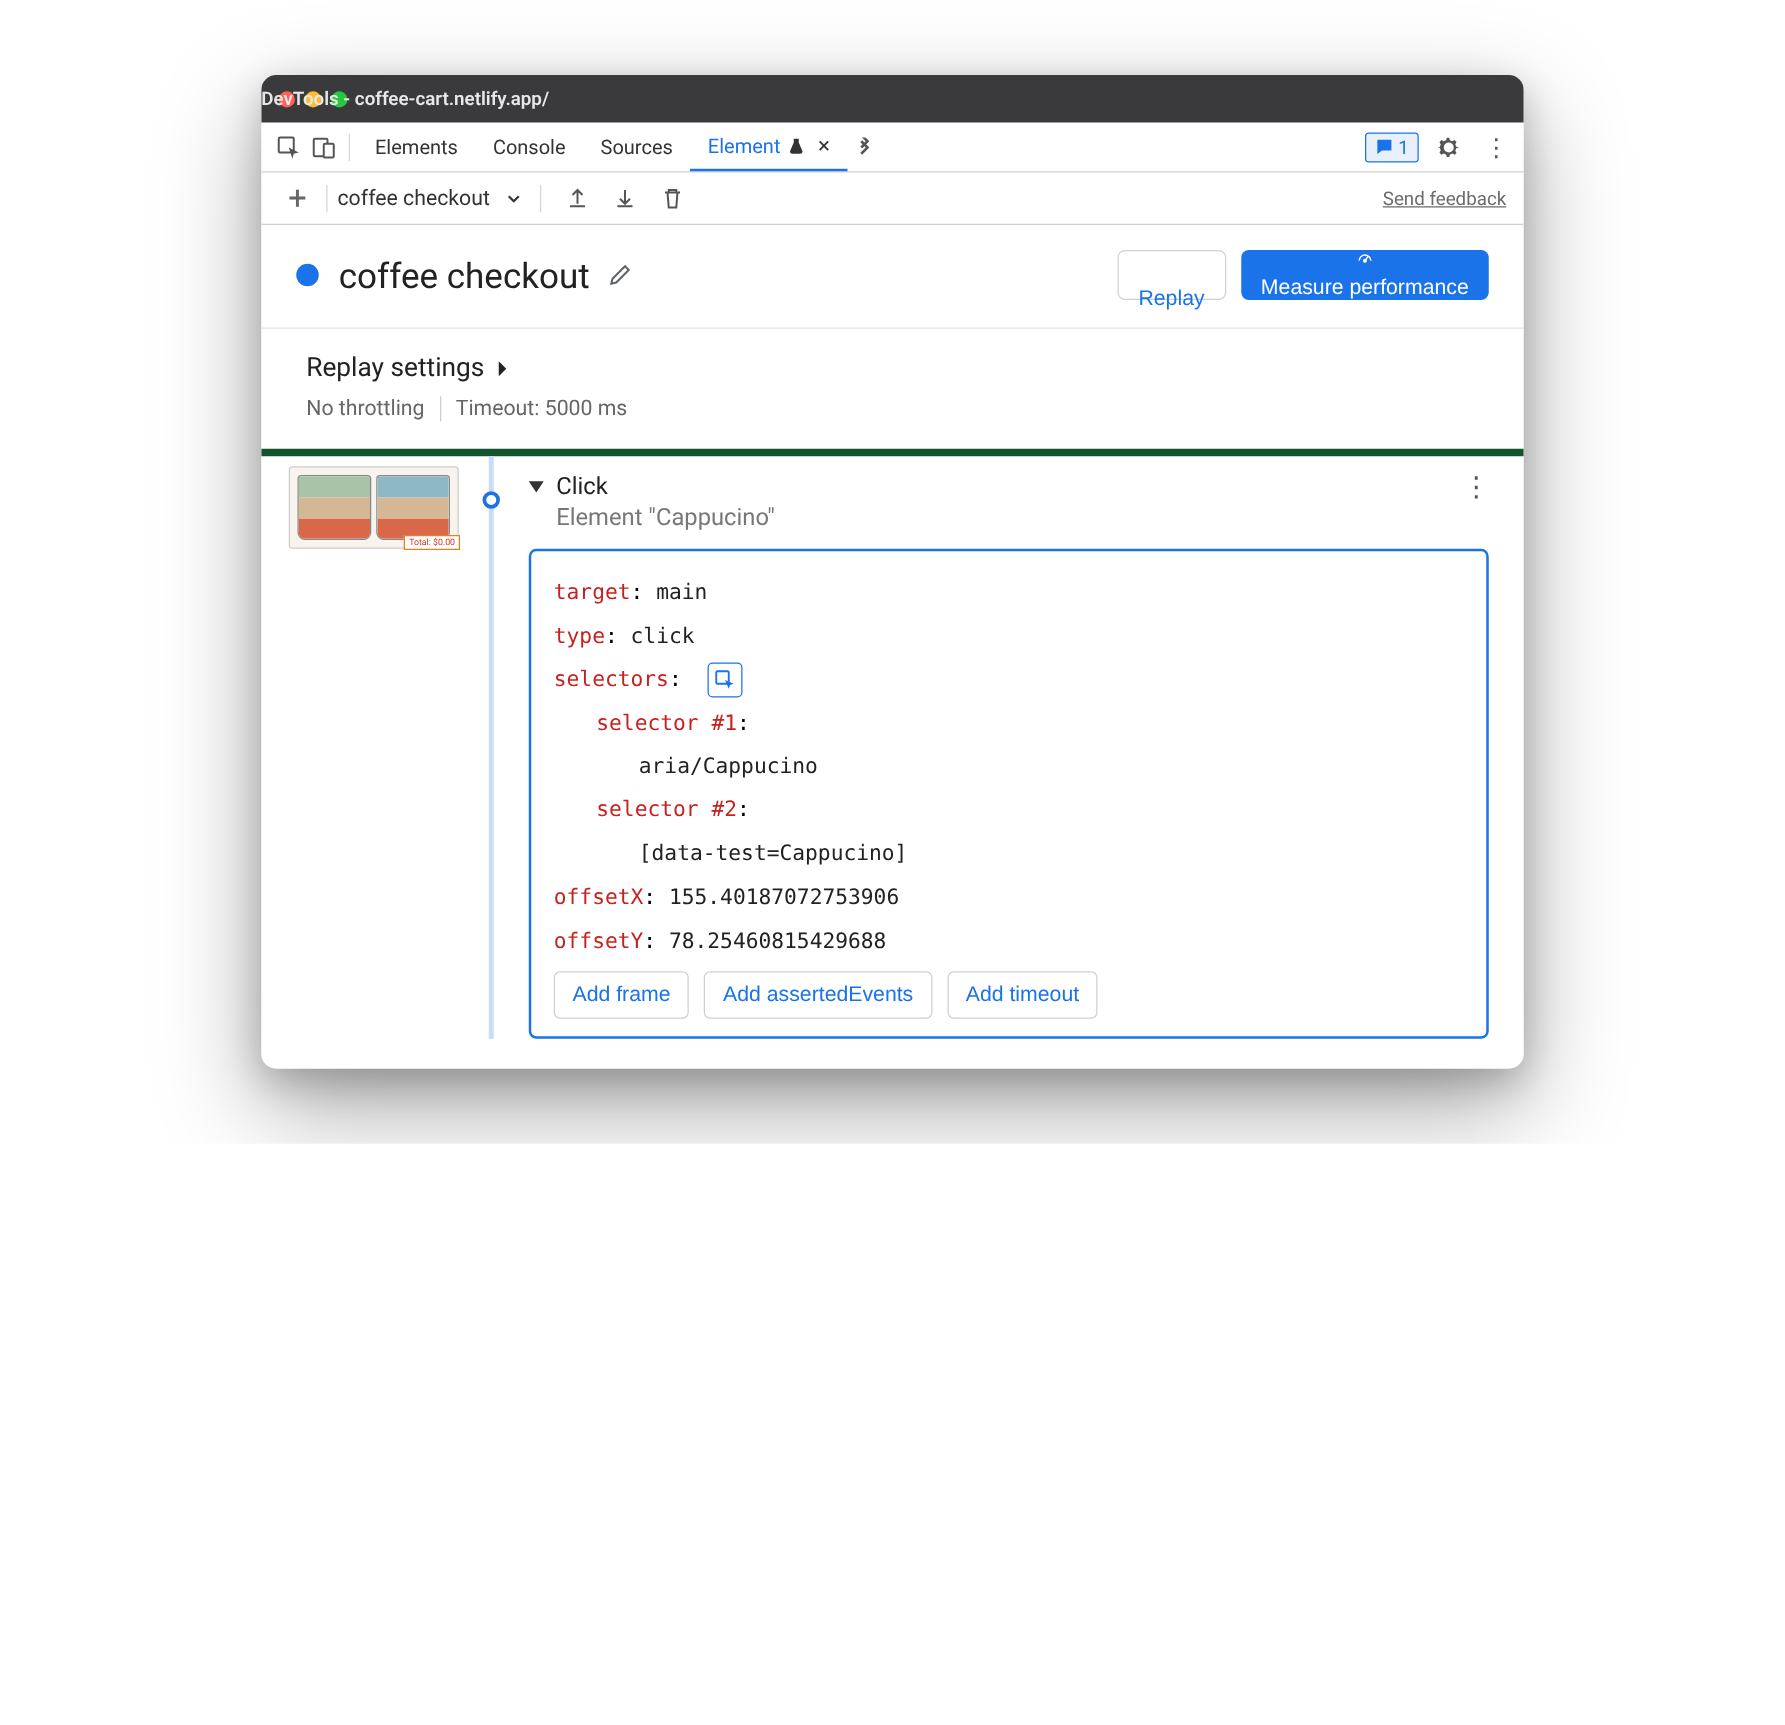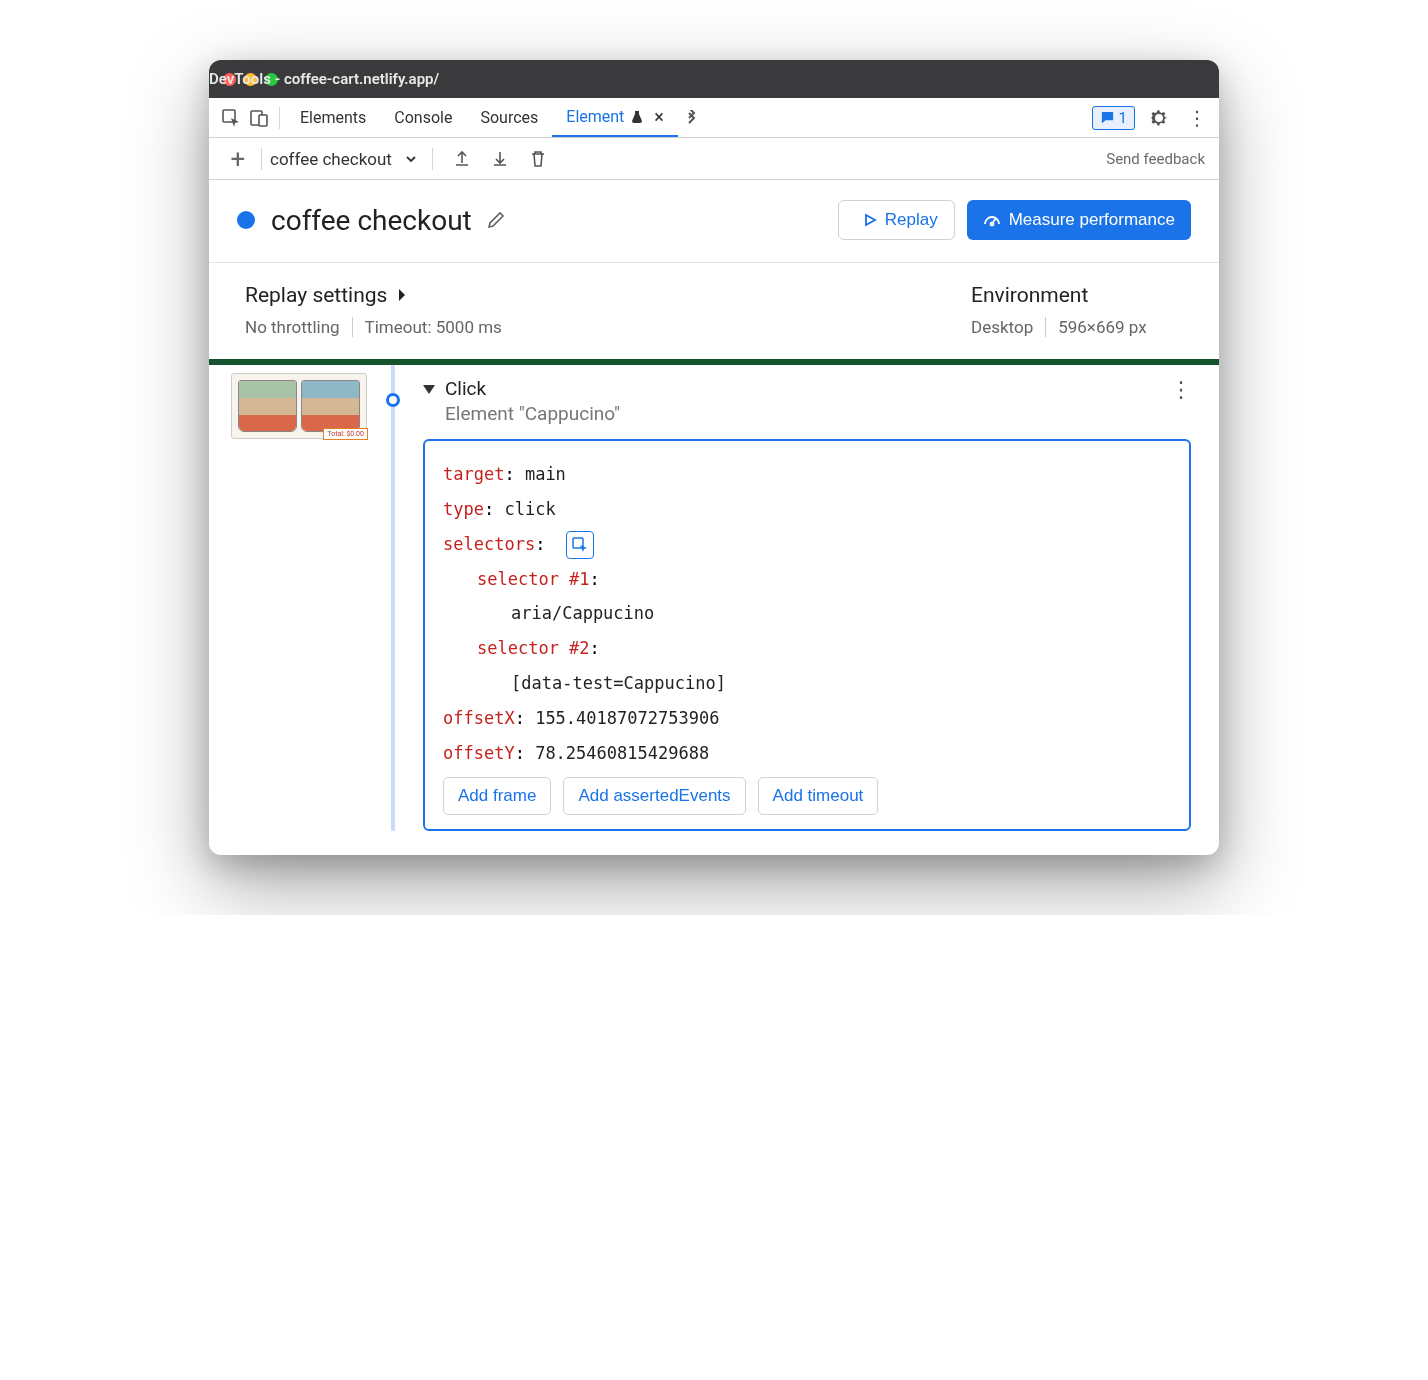--- a/index.html
+++ b/index.html
@@ -60,35 +60,35 @@
 .toolbar {
   display: flex; align-items: center; height: 42px;
   border-bottom: 1px solid #d0d0d0; padding: 0 14px; gap: 8px;
   font-size: 16px; color: #333;
 }
 .toolbar .t-icon {
   width: 30px; height: 30px; display: flex; align-items: center; justify-content: center;
   color: #555; cursor: pointer;
 }
 .rec-select { display: flex; align-items: center; gap: 12px; font-size: 17px; }
-.send-feedback { margin-left: auto; color: #6b6b6b; font-size: 15px; cursor: pointer; }
+.send-feedback { margin-left: auto; color: #6b6b6b; text-decoration: underline; font-size: 15px; cursor: pointer; }
 
 .header-row {
   display: flex; align-items: center; padding: 20px 28px 22px;
   border-bottom: 1px solid #e3e3e3;
 }
 .rec-dot { width: 18px; height: 18px; border-radius: 50%; background: #1a73e8; margin-right: 16px; }
 .rec-title { font-size: 28px; font-weight: 400; color: #222; }
 .edit { margin-left: 14px; color: #5f6368; cursor: pointer; }
 .hdr-actions { margin-left: auto; display: flex; gap: 12px; }
 .btn {
   display: inline-flex; align-items: center; gap: 8px;
   height: 40px; padding: 0 16px; border-radius: 6px;
   font-size: 17px; font-weight: 500; cursor: pointer;
-  border: 1px solid #d0d0d0; background: #fff; color: #1a73e8;
+  border: 1px solid #d0d0d0; background: #fff; color: #1a73e8; flex-direction: column;
 }
 .btn.primary { background: #1a73e8; color: #fff; border: none; }
 .play-tri { width: 0; height: 0; border-left: 9px solid #1a73e8; border-top: 6px solid transparent; border-bottom: 6px solid transparent; display: inline-block; }
 
 .settings-row {
   display: flex; padding: 20px 28px 22px 36px;
   border-bottom: 6px solid #14532d;
 }
 .settings-col { flex: 1; }
 .settings-title { font-size: 21px; font-weight: 400; color: #222; display: flex; align-items: center; gap: 10px; margin-bottom: 10px; }
@@ -264,30 +264,20 @@
       <div class="settings-title">
         <span>Replay settings</span>
         <svg width="10" height="12" viewBox="0 0 10 12" fill="#222">
             <path d="M2 0l6 6-6 6z"></path>
           </svg>
       </div>
       <div class="settings-details">
         <span>No throttling</span>
         <div class="vline"></div>
         <span>Timeout: 5000 ms</span>
-      </div>
-    </div>
-    <div class="settings-col" style="flex:0 0 auto; min-width:220px;">
-      <div class="settings-title" style="gap:0;">
-        <span>Environment</span>
-      </div>
-      <div class="settings-details">
-        <span>Desktop</span>
-        <div class="vline"></div>
-        <span>596×669 px</span>
       </div>
     </div>
   </div>
 
   <div class="steps-area">
     <div class="thumb-col">
       <div class="thumb" style="position:relative;">
         <div class="cup">
           <div class="layer l1" style="background:#a8c3a8;"></div>
           <div class="layer l2" style="background:#d4b896;"></div>

